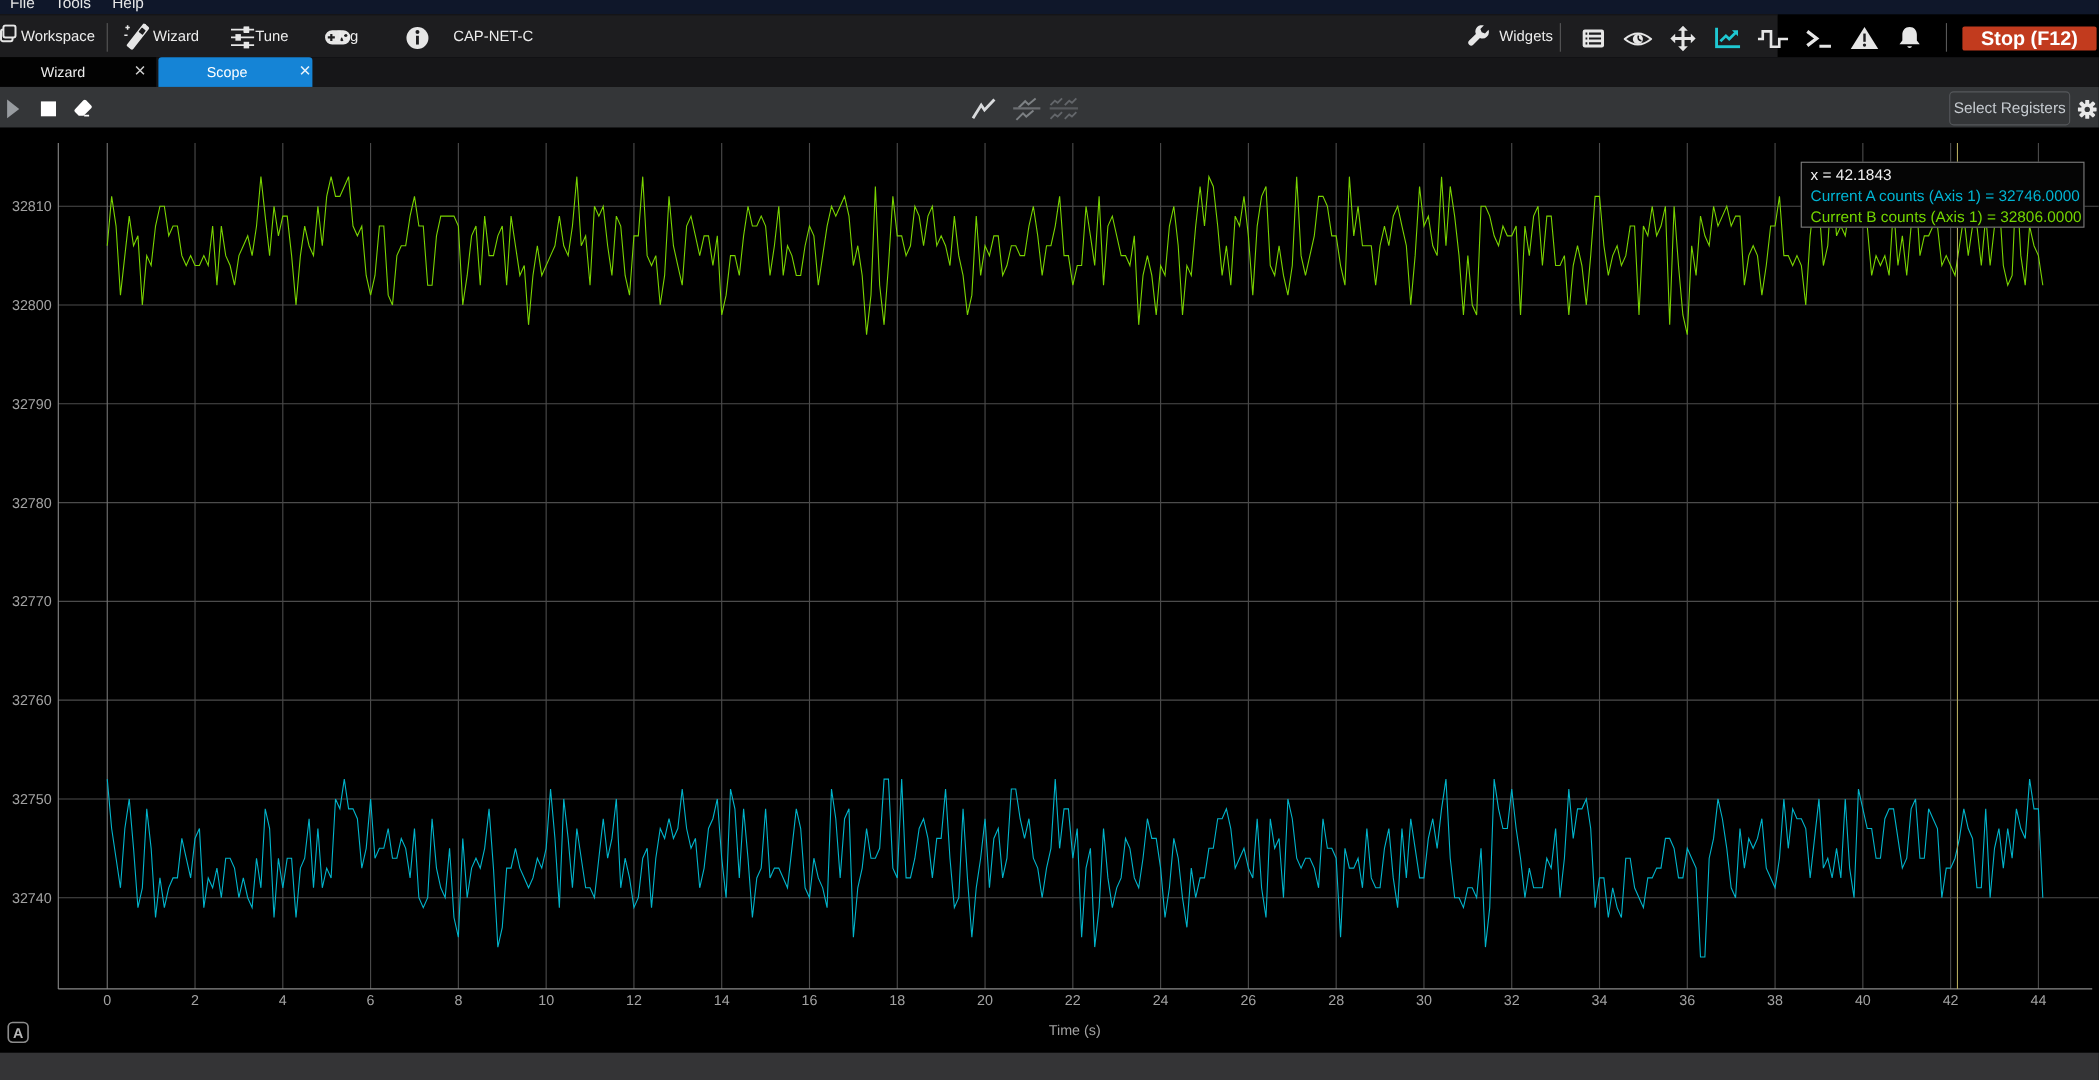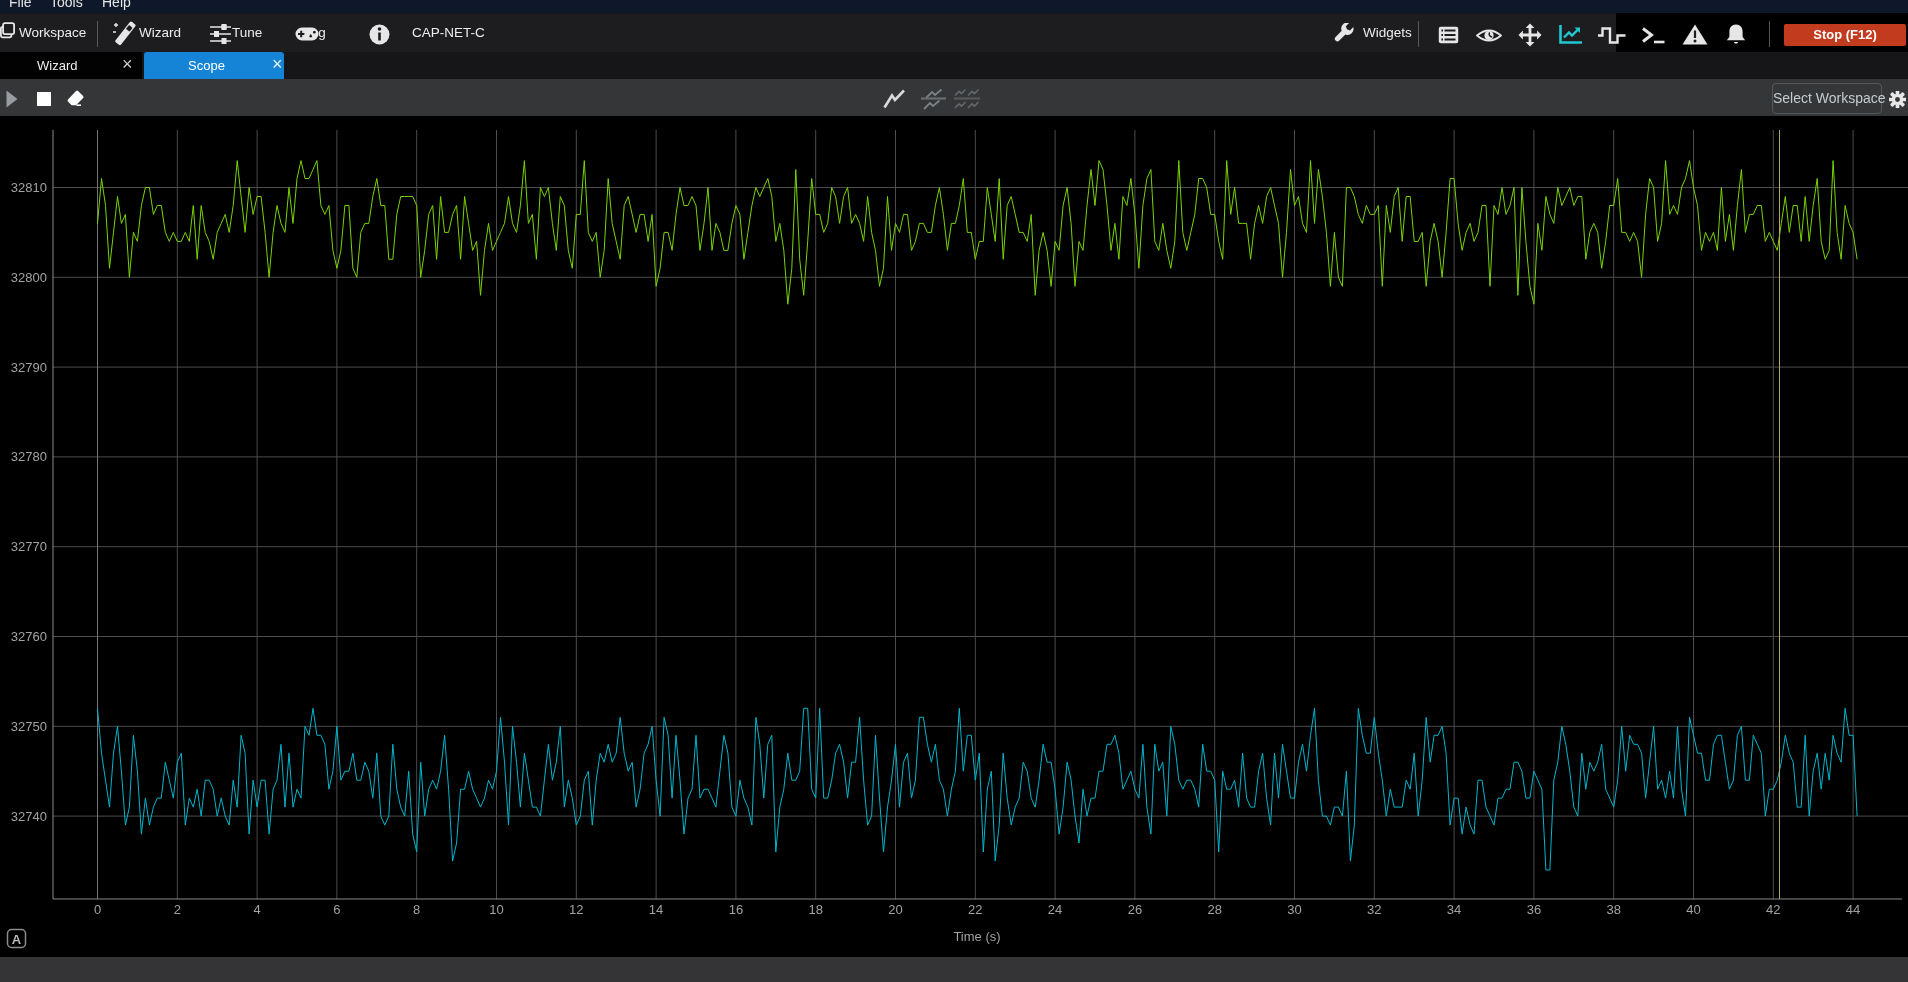--- a/index.html
+++ b/index.html
@@ -3,21 +3,21 @@
 * { margin:0; padding:0; box-sizing:border-box; }
 html,body { width:1908px; height:982px; background:#000; overflow:hidden;
   font-family:"Liberation Sans", sans-serif; }
 #menubar { position:absolute; left:0; top:0; width:1908px; height:13px; background:#0f172a; overflow:hidden; }
 #menubar span { position:absolute; top:-6px; font-size:14px; color:#e6e6e6; }
 #toolbar { position:absolute; left:0; top:13px; width:1616px; height:39px; background:#1d1d1f;
   border-top:1px solid #151517; }
 #toolbar .lbl { position:absolute; top:11px; font-size:13.5px; color:#ececec; white-space:nowrap; }
 .vsep { position:absolute; top:7px; width:1px; height:26px; background:#585858; }
 #stopbtn { position:absolute; left:1784px; top:10px; width:122px; height:22px; background:#c23b1e;
-  border-radius:2px; color:#fff; font-size:13px; font-weight:bold; text-align:center; line-height:22px; }
+  border-radius:2px; color:#fff; font-size:18px; font-weight:bold; text-align:center; line-height:22px; }
 #tabbar { position:absolute; left:0; top:52px; width:1908px; height:27px; background:#161618; }
 .tab { position:absolute; top:0; height:27px; font-size:13px; }
 .tabx { position:absolute; top:2px; font-size:18px; }
 #scopebar { position:absolute; left:0; top:79px; width:1908px; height:37px; background:#343638; }
 #selreg { position:absolute; left:1772px; top:4px; width:110px; height:31px; border:1px solid #55585b;
   border-radius:4px; color:#c6cbd0; font-size:14px; text-align:center; line-height:29px; white-space:nowrap; }
 #chartwrap { position:absolute; left:0; top:116px; width:1908px; height:841px; }
 .al { font-size:13px; fill:#a2a2a2; font-family:"Liberation Sans", sans-serif; }
 #tooltip { position:absolute; left:1637px; top:31px; width:258px; height:60px; background:#050505;
   border:1px solid #7d7d7d; font-size:14px; line-height:19px; padding:2px 0 0 8px; white-space:nowrap; }
@@ -147,21 +147,21 @@
       <rect x="6.6" y="-0.5" width="3.6" height="5" rx="1" transform="rotate(45 8.4 8.4)" fill="#e8e8e8"></rect>
       <rect x="6.6" y="-0.5" width="3.6" height="5" rx="1" transform="rotate(90 8.4 8.4)" fill="#e8e8e8"></rect>
       <rect x="6.6" y="-0.5" width="3.6" height="5" rx="1" transform="rotate(135 8.4 8.4)" fill="#e8e8e8"></rect>
       <rect x="6.6" y="-0.5" width="3.6" height="5" rx="1" transform="rotate(180 8.4 8.4)" fill="#e8e8e8"></rect>
       <rect x="6.6" y="-0.5" width="3.6" height="5" rx="1" transform="rotate(225 8.4 8.4)" fill="#e8e8e8"></rect>
       <rect x="6.6" y="-0.5" width="3.6" height="5" rx="1" transform="rotate(270 8.4 8.4)" fill="#e8e8e8"></rect>
       <rect x="6.6" y="-0.5" width="3.6" height="5" rx="1" transform="rotate(315 8.4 8.4)" fill="#e8e8e8"></rect>
       <circle cx="8.4" cy="8.4" r="5.6" fill="#e8e8e8"></circle>
       <circle cx="8.4" cy="8.4" r="2.4" fill="#343638"></circle>
     </svg>
-<div id="selreg">Select Workspace</div>
+<div id="selreg">Select Registers</div>
 </div>
 <div id="chartwrap">
 <svg id="chart" width="1908" height="841" xmlns="http://www.w3.org/2000/svg">
 <rect width="1908" height="841" fill="#000"></rect>
 <line x1="53" y1="71.5" x2="1908" y2="71.5" stroke="#4c4c4c"></line>
       <line x1="53" y1="161.3" x2="1908" y2="161.3" stroke="#4c4c4c"></line>
       <line x1="53" y1="251.1" x2="1908" y2="251.1" stroke="#4c4c4c"></line>
       <line x1="53" y1="340.9" x2="1908" y2="340.9" stroke="#4c4c4c"></line>
       <line x1="53" y1="430.7" x2="1908" y2="430.7" stroke="#4c4c4c"></line>
       <line x1="53" y1="520.5" x2="1908" y2="520.5" stroke="#4c4c4c"></line>
@@ -223,13 +223,16 @@
       <text x="1693.5" y="798" text-anchor="middle" class="al">40</text>
       <text x="1773.3" y="798" text-anchor="middle" class="al">42</text>
       <text x="1853.1" y="798" text-anchor="middle" class="al">44</text>
 <text x="977" y="825" text-anchor="middle" class="al" fill="#b4b4b4">Time (s)</text>
 <polyline points="97.5,107.4 101.5,62.5 105.5,89.5 109.5,152.3 113.5,116.4 117.5,80.5 121.4,107.4 125.4,98.4 129.4,161.3 133.4,116.4 137.4,125.4 141.4,89.5 145.4,71.5 149.4,71.5 153.4,98.4 157.3,89.5 161.3,89.5 165.3,116.4 169.3,125.4 173.3,116.4 177.3,125.4 181.3,125.4 185.3,116.4 189.3,125.4 193.3,89.5 197.2,143.3 201.2,89.5 205.2,116.4 209.2,125.4 213.2,143.3 217.2,116.4 221.2,107.4 225.2,98.4 229.2,116.4 233.2,89.5 237.2,44.6 241.1,80.5 245.1,116.4 249.1,71.5 253.1,98.4 257.1,80.5 261.1,80.5 265.1,116.4 269.1,161.3 273.1,116.4 277.0,89.5 281.0,107.4 285.0,116.4 289.0,71.5 293.0,107.4 297.0,62.5 301.0,44.6 305.0,62.5 309.0,62.5 313.0,53.5 316.9,44.6 320.9,89.5 324.9,98.4 328.9,89.5 332.9,134.4 336.9,152.3 340.9,134.4 344.9,89.5 348.9,89.5 352.9,152.3 356.8,161.3 360.8,116.4 364.8,107.4 368.8,107.4 372.8,80.5 376.8,62.5 380.8,89.5 384.8,89.5 388.8,143.3 392.8,143.3 396.8,98.4 400.7,80.5 404.7,80.5 408.7,80.5 412.7,80.5 416.7,89.5 420.7,161.3 424.7,134.4 428.7,98.4 432.7,89.5 436.6,143.3 440.6,80.5 444.6,116.4 448.6,116.4 452.6,98.4 456.6,89.5 460.6,143.3 464.6,80.5 468.6,107.4 472.6,134.4 476.6,125.4 480.5,179.3 484.5,134.4 488.5,107.4 492.5,134.4 496.5,125.4 500.5,116.4 504.5,107.4 508.5,80.5 512.5,107.4 516.5,116.4 520.4,89.5 524.4,44.6 528.4,107.4 532.4,98.4 536.4,143.3 540.4,71.5 544.4,80.5 548.4,71.5 552.4,107.4 556.3,134.4 560.3,80.5 564.3,89.5 568.3,134.4 572.3,152.3 576.3,98.4 580.3,98.4 584.3,44.6 588.3,116.4 592.3,125.4 596.2,116.4 600.2,161.3 604.2,134.4 608.2,62.5 612.2,107.4 616.2,125.4 620.2,143.3 624.2,89.5 628.2,80.5 632.2,98.4 636.1,116.4 640.1,98.4 644.1,98.4 648.1,125.4 652.1,98.4 656.1,170.3 660.1,152.3 664.1,116.4 668.1,116.4 672.1,134.4 676.0,98.4 680.0,71.5 684.0,89.5 688.0,89.5 692.0,80.5 696.0,89.5 700.0,134.4 704.0,107.4 708.0,71.5 712.0,134.4 715.9,107.4 719.9,116.4 723.9,134.4 727.9,134.4 731.9,107.4 735.9,89.5 739.9,98.4 743.9,143.3 747.9,116.4 751.9,89.5 755.9,71.5 759.8,80.5 763.8,71.5 767.8,62.5 771.8,80.5 775.8,125.4 779.8,107.4 783.8,134.4 787.8,188.2 791.8,152.3 795.8,53.5 799.7,143.3 803.7,179.3 807.7,125.4 811.7,62.5 815.7,98.4 819.7,98.4 823.7,116.4 827.7,107.4 831.7,71.5 835.6,80.5 839.6,107.4 843.6,80.5 847.6,71.5 851.6,107.4 855.6,98.4 859.6,107.4 863.6,125.4 867.6,80.5 871.6,116.4 875.5,134.4 879.5,170.3 883.5,152.3 887.5,80.5 891.5,134.4 895.5,107.4 899.5,116.4 903.5,98.4 907.5,98.4 911.5,134.4 915.4,125.4 919.4,107.4 923.4,107.4 927.4,116.4 931.4,116.4 935.4,89.5 939.4,71.5 943.4,98.4 947.4,134.4 951.4,107.4 955.4,107.4 959.3,89.5 963.3,62.5 967.3,116.4 971.3,116.4 975.3,143.3 979.3,125.4 983.3,125.4 987.3,71.5 991.3,98.4 995.2,125.4 999.2,62.5 1003.2,143.3 1007.2,89.5 1011.2,80.5 1015.2,98.4 1019.2,116.4 1023.2,116.4 1027.2,125.4 1031.2,98.4 1035.2,179.3 1039.1,134.4 1043.1,116.4 1047.1,134.4 1051.1,170.3 1055.1,125.4 1059.1,134.4 1063.1,89.5 1067.1,71.5 1071.1,107.4 1075.0,170.3 1079.0,125.4 1083.0,134.4 1087.0,89.5 1091.0,53.5 1095.0,89.5 1099.0,44.6 1103.0,53.5 1107.0,89.5 1111.0,134.4 1114.9,107.4 1118.9,143.3 1122.9,80.5 1126.9,89.5 1130.9,62.5 1134.9,98.4 1138.9,152.3 1142.9,89.5 1146.9,62.5 1150.9,53.5 1154.8,125.4 1158.8,134.4 1162.8,107.4 1166.8,134.4 1170.8,152.3 1174.8,125.4 1178.8,44.6 1182.8,116.4 1186.8,134.4 1190.8,116.4 1194.8,98.4 1198.7,62.5 1202.7,62.5 1206.7,71.5 1210.7,98.4 1214.7,98.4 1218.7,125.4 1222.7,143.3 1226.7,44.6 1230.7,98.4 1234.6,71.5 1238.6,107.4 1242.6,107.4 1246.6,107.4 1250.6,143.3 1254.6,107.4 1258.6,89.5 1262.6,107.4 1266.6,80.5 1270.6,71.5 1274.5,89.5 1278.5,107.4 1282.5,161.3 1286.5,116.4 1290.5,53.5 1294.5,89.5 1298.5,80.5 1302.5,107.4 1306.5,116.4 1310.5,44.6 1314.5,107.4 1318.4,53.5 1322.4,80.5 1326.4,116.4 1330.4,170.3 1334.4,116.4 1338.4,161.3 1342.4,170.3 1346.4,71.5 1350.4,71.5 1354.3,80.5 1358.3,98.4 1362.3,107.4 1366.3,89.5 1370.3,98.4 1374.3,98.4 1378.3,89.5 1382.3,170.3 1386.3,89.5 1390.3,116.4 1394.2,80.5 1398.2,71.5 1402.2,125.4 1406.2,80.5 1410.2,80.5 1414.2,125.4 1418.2,125.4 1422.2,116.4 1426.2,170.3 1430.2,125.4 1434.1,107.4 1438.1,125.4 1442.1,161.3 1446.1,116.4 1450.1,62.5 1454.1,62.5 1458.1,107.4 1462.1,134.4 1466.1,116.4 1470.1,107.4 1474.0,125.4 1478.0,116.4 1482.0,89.5 1486.0,89.5 1490.0,170.3 1494.0,89.5 1498.0,98.4 1502.0,71.5 1506.0,98.4 1510.0,89.5 1514.0,71.5 1517.9,179.3 1521.9,71.5 1525.9,125.4 1529.9,170.3 1533.9,188.2 1537.9,107.4 1541.9,134.4 1545.9,80.5 1549.9,98.4 1553.8,107.4 1557.8,71.5 1561.8,89.5 1565.8,80.5 1569.8,71.5 1573.8,89.5 1577.8,80.5 1581.8,80.5 1585.8,143.3 1589.8,116.4 1593.8,107.4 1597.7,116.4 1601.7,152.3 1605.7,125.4 1609.7,89.5 1613.7,89.5 1617.7,62.5 1621.7,116.4 1625.7,116.4 1629.7,125.4 1633.6,116.4 1637.6,125.4 1641.6,161.3 1645.6,98.4 1649.6,62.5 1653.6,71.5 1657.6,125.4 1661.6,107.4 1665.6,44.6 1669.6,98.4 1673.5,89.5 1677.5,98.4 1681.5,71.5 1685.5,62.5 1689.5,44.6 1693.5,71.5 1697.5,89.5 1701.5,134.4 1705.5,116.4 1709.5,125.4 1713.5,116.4 1717.4,134.4 1721.4,71.5 1725.4,125.4 1729.4,98.4 1733.4,134.4 1737.4,89.5 1741.4,53.5 1745.4,116.4 1749.4,98.4 1753.3,98.4 1757.3,89.5 1761.3,89.5 1765.3,125.4 1769.3,116.4 1773.3,125.4 1777.3,134.4 1781.3,107.4 1785.3,80.5 1789.3,116.4 1793.2,89.5 1797.2,89.5 1801.2,125.4 1805.2,80.5 1809.2,125.4 1813.2,89.5 1817.2,62.5 1821.2,125.4 1825.2,143.3 1829.2,134.4 1833.1,44.6 1837.1,116.4 1841.1,143.3 1845.1,89.5 1849.1,107.4 1853.1,116.4 1857.1,143.3" fill="none" stroke="#79d400" stroke-width="1"></polyline>
 <polyline points="97.5,592.3 101.5,637.2 105.5,664.2 109.5,691.1 113.5,637.2 117.5,610.3 121.4,655.2 125.4,709.1 129.4,691.1 133.4,619.3 137.4,655.2 141.4,718.1 145.4,682.1 149.4,709.1 153.4,691.1 157.3,682.1 161.3,682.1 165.3,646.2 169.3,664.2 173.3,682.1 177.3,646.2 181.3,637.2 185.3,709.1 189.3,682.1 193.3,691.1 197.2,673.2 201.2,700.1 205.2,664.2 209.2,664.2 213.2,673.2 217.2,700.1 221.2,682.1 225.2,700.1 229.2,709.1 233.2,664.2 237.2,691.1 241.1,619.3 245.1,637.2 249.1,718.1 253.1,664.2 257.1,691.1 261.1,664.2 265.1,664.2 269.1,718.1 273.1,673.2 277.0,664.2 281.0,628.3 285.0,691.1 289.0,637.2 293.0,691.1 297.0,673.2 301.0,682.1 305.0,610.3 309.0,619.3 313.0,592.3 316.9,619.3 320.9,619.3 324.9,628.3 328.9,673.2 332.9,655.2 336.9,610.3 340.9,664.2 344.9,655.2 348.9,655.2 352.9,637.2 356.8,664.2 360.8,664.2 364.8,646.2 368.8,655.2 372.8,682.1 376.8,637.2 380.8,700.1 384.8,709.1 388.8,700.1 392.8,628.3 396.8,673.2 400.7,691.1 404.7,700.1 408.7,655.2 412.7,718.1 416.7,736.0 420.7,646.2 424.7,700.1 428.7,673.2 432.7,664.2 436.6,673.2 440.6,655.2 444.6,619.3 448.6,673.2 452.6,745.0 456.6,727.0 460.6,673.2 464.6,673.2 468.6,655.2 472.6,673.2 476.6,682.1 480.5,691.1 484.5,682.1 488.5,664.2 492.5,673.2 496.5,655.2 500.5,601.3 504.5,646.2 508.5,709.1 512.5,610.3 516.5,646.2 520.4,691.1 524.4,637.2 528.4,664.2 532.4,691.1 536.4,691.1 540.4,700.1 544.4,664.2 548.4,628.3 552.4,664.2 556.3,646.2 560.3,610.3 564.3,691.1 568.3,664.2 572.3,682.1 576.3,709.1 580.3,700.1 584.3,664.2 588.3,655.2 592.3,709.1 596.2,664.2 600.2,637.2 604.2,646.2 608.2,628.3 612.2,646.2 616.2,637.2 620.2,601.3 624.2,637.2 628.2,655.2 632.2,646.2 636.1,691.1 640.1,673.2 644.1,637.2 648.1,628.3 652.1,610.3 656.1,664.2 660.1,700.1 664.1,601.3 668.1,619.3 672.1,682.1 676.0,619.3 680.0,664.2 684.0,718.1 688.0,682.1 692.0,673.2 696.0,619.3 700.0,682.1 704.0,673.2 708.0,673.2 712.0,682.1 715.9,691.1 719.9,655.2 723.9,619.3 727.9,637.2 731.9,691.1 735.9,700.1 739.9,664.2 743.9,682.1 747.9,691.1 751.9,709.1 755.9,601.3 759.8,628.3 763.8,682.1 767.8,628.3 771.8,619.3 775.8,736.0 779.8,691.1 783.8,673.2 787.8,637.2 791.8,664.2 795.8,664.2 799.7,655.2 803.7,592.3 807.7,592.3 811.7,673.2 815.7,682.1 819.7,592.3 823.7,682.1 827.7,682.1 831.7,664.2 835.6,637.2 839.6,628.3 843.6,646.2 847.6,682.1 851.6,646.2 855.6,646.2 859.6,601.3 863.6,664.2 867.6,709.1 871.6,700.1 875.5,619.3 879.5,682.1 883.5,736.0 887.5,691.1 891.5,664.2 895.5,628.3 899.5,691.1 903.5,646.2 907.5,637.2 911.5,682.1 915.4,664.2 919.4,601.3 923.4,601.3 927.4,628.3 931.4,646.2 935.4,628.3 939.4,664.2 943.4,673.2 947.4,700.1 951.4,673.2 955.4,655.2 959.3,592.3 963.3,655.2 967.3,619.3 971.3,619.3 975.3,664.2 979.3,637.2 983.3,736.0 987.3,673.2 991.3,655.2 995.2,745.0 999.2,709.1 1003.2,637.2 1007.2,682.1 1011.2,709.1 1015.2,691.1 1019.2,682.1 1023.2,646.2 1027.2,655.2 1031.2,682.1 1035.2,691.1 1039.1,664.2 1043.1,628.3 1047.1,646.2 1051.1,646.2 1055.1,673.2 1059.1,718.1 1063.1,691.1 1067.1,646.2 1071.1,664.2 1075.0,700.1 1079.0,727.0 1083.0,673.2 1087.0,700.1 1091.0,682.1 1095.0,682.1 1099.0,655.2 1103.0,655.2 1107.0,628.3 1111.0,628.3 1114.9,619.3 1118.9,637.2 1122.9,673.2 1126.9,664.2 1130.9,655.2 1134.9,673.2 1138.9,682.1 1142.9,628.3 1146.9,691.1 1150.9,718.1 1154.8,628.3 1158.8,655.2 1162.8,646.2 1166.8,700.1 1170.8,610.3 1174.8,628.3 1178.8,664.2 1182.8,673.2 1186.8,664.2 1190.8,664.2 1194.8,673.2 1198.7,691.1 1202.7,628.3 1206.7,655.2 1210.7,655.2 1214.7,664.2 1218.7,736.0 1222.7,655.2 1226.7,673.2 1230.7,673.2 1234.6,664.2 1238.6,691.1 1242.6,637.2 1246.6,682.1 1250.6,691.1 1254.6,691.1 1258.6,655.2 1262.6,637.2 1266.6,682.1 1270.6,709.1 1274.5,637.2 1278.5,682.1 1282.5,628.3 1286.5,655.2 1290.5,682.1 1294.5,682.1 1298.5,646.2 1302.5,628.3 1306.5,655.2 1310.5,619.3 1314.5,592.3 1318.4,664.2 1322.4,700.1 1326.4,700.1 1330.4,709.1 1334.4,691.1 1338.4,691.1 1342.4,700.1 1346.4,655.2 1350.4,745.0 1354.3,709.1 1358.3,592.3 1362.3,619.3 1366.3,637.2 1370.3,637.2 1374.3,601.3 1378.3,637.2 1382.3,664.2 1386.3,700.1 1390.3,673.2 1394.2,691.1 1398.2,691.1 1402.2,691.1 1406.2,664.2 1410.2,673.2 1414.2,637.2 1418.2,700.1 1422.2,664.2 1426.2,601.3 1430.2,646.2 1434.1,619.3 1438.1,619.3 1442.1,610.3 1446.1,637.2 1450.1,709.1 1454.1,682.1 1458.1,682.1 1462.1,718.1 1466.1,691.1 1470.1,709.1 1474.0,718.1 1478.0,664.2 1482.0,664.2 1486.0,691.1 1490.0,700.1 1494.0,709.1 1498.0,682.1 1502.0,682.1 1506.0,673.2 1510.0,673.2 1514.0,646.2 1517.9,646.2 1521.9,655.2 1525.9,682.1 1529.9,682.1 1533.9,655.2 1537.9,664.2 1541.9,673.2 1545.9,754.0 1549.9,754.0 1553.8,664.2 1557.8,646.2 1561.8,610.3 1565.8,628.3 1569.8,655.2 1573.8,691.1 1577.8,700.1 1581.8,637.2 1585.8,673.2 1589.8,646.2 1593.8,655.2 1597.7,646.2 1601.7,628.3 1605.7,673.2 1609.7,682.1 1613.7,691.1 1617.7,664.2 1621.7,610.3 1625.7,655.2 1629.7,619.3 1633.6,628.3 1637.6,628.3 1641.6,637.2 1645.6,682.1 1649.6,646.2 1653.6,610.3 1657.6,673.2 1661.6,664.2 1665.6,682.1 1669.6,655.2 1673.5,682.1 1677.5,610.3 1681.5,673.2 1685.5,700.1 1689.5,601.3 1693.5,619.3 1697.5,637.2 1701.5,637.2 1705.5,664.2 1709.5,664.2 1713.5,628.3 1717.4,619.3 1721.4,619.3 1725.4,646.2 1729.4,673.2 1733.4,664.2 1737.4,619.3 1741.4,610.3 1745.4,664.2 1749.4,664.2 1753.3,619.3 1757.3,628.3 1761.3,637.2 1765.3,700.1 1769.3,673.2 1773.3,673.2 1777.3,664.2 1781.3,646.2 1785.3,619.3 1789.3,637.2 1793.2,646.2 1797.2,691.1 1801.2,691.1 1805.2,619.3 1809.2,700.1 1813.2,655.2 1817.2,637.2 1821.2,673.2 1825.2,637.2 1829.2,664.2 1833.1,619.3 1837.1,637.2 1841.1,646.2 1845.1,592.3 1849.1,619.3 1853.1,619.3 1857.1,700.1" fill="none" stroke="#00b5cc" stroke-width="1"></polyline>
 <line x1="1779.5" y1="14" x2="1779.5" y2="783" stroke="#b3a95e"></line>
 <rect x="7.5" y="813.5" width="18" height="18" rx="4" fill="none" stroke="#8c8c8c" stroke-width="1.5"></rect>
 <text x="16.5" y="827.5" text-anchor="middle" font-size="13" font-weight="bold" fill="#b8b8b8">A</text>
 </svg>
+<div id="tooltip"><span style="color:#f2f2f2">x = 42.1843</span><br>
+<span style="color:#00b5d4">Current A counts (Axis 1) = 32746.0000</span><br>
+<span style="color:#74d600">Current B counts (Axis 1) = 32806.0000</span></div>
 </div>
 <div id="statusbar"></div>
 </body></html>

